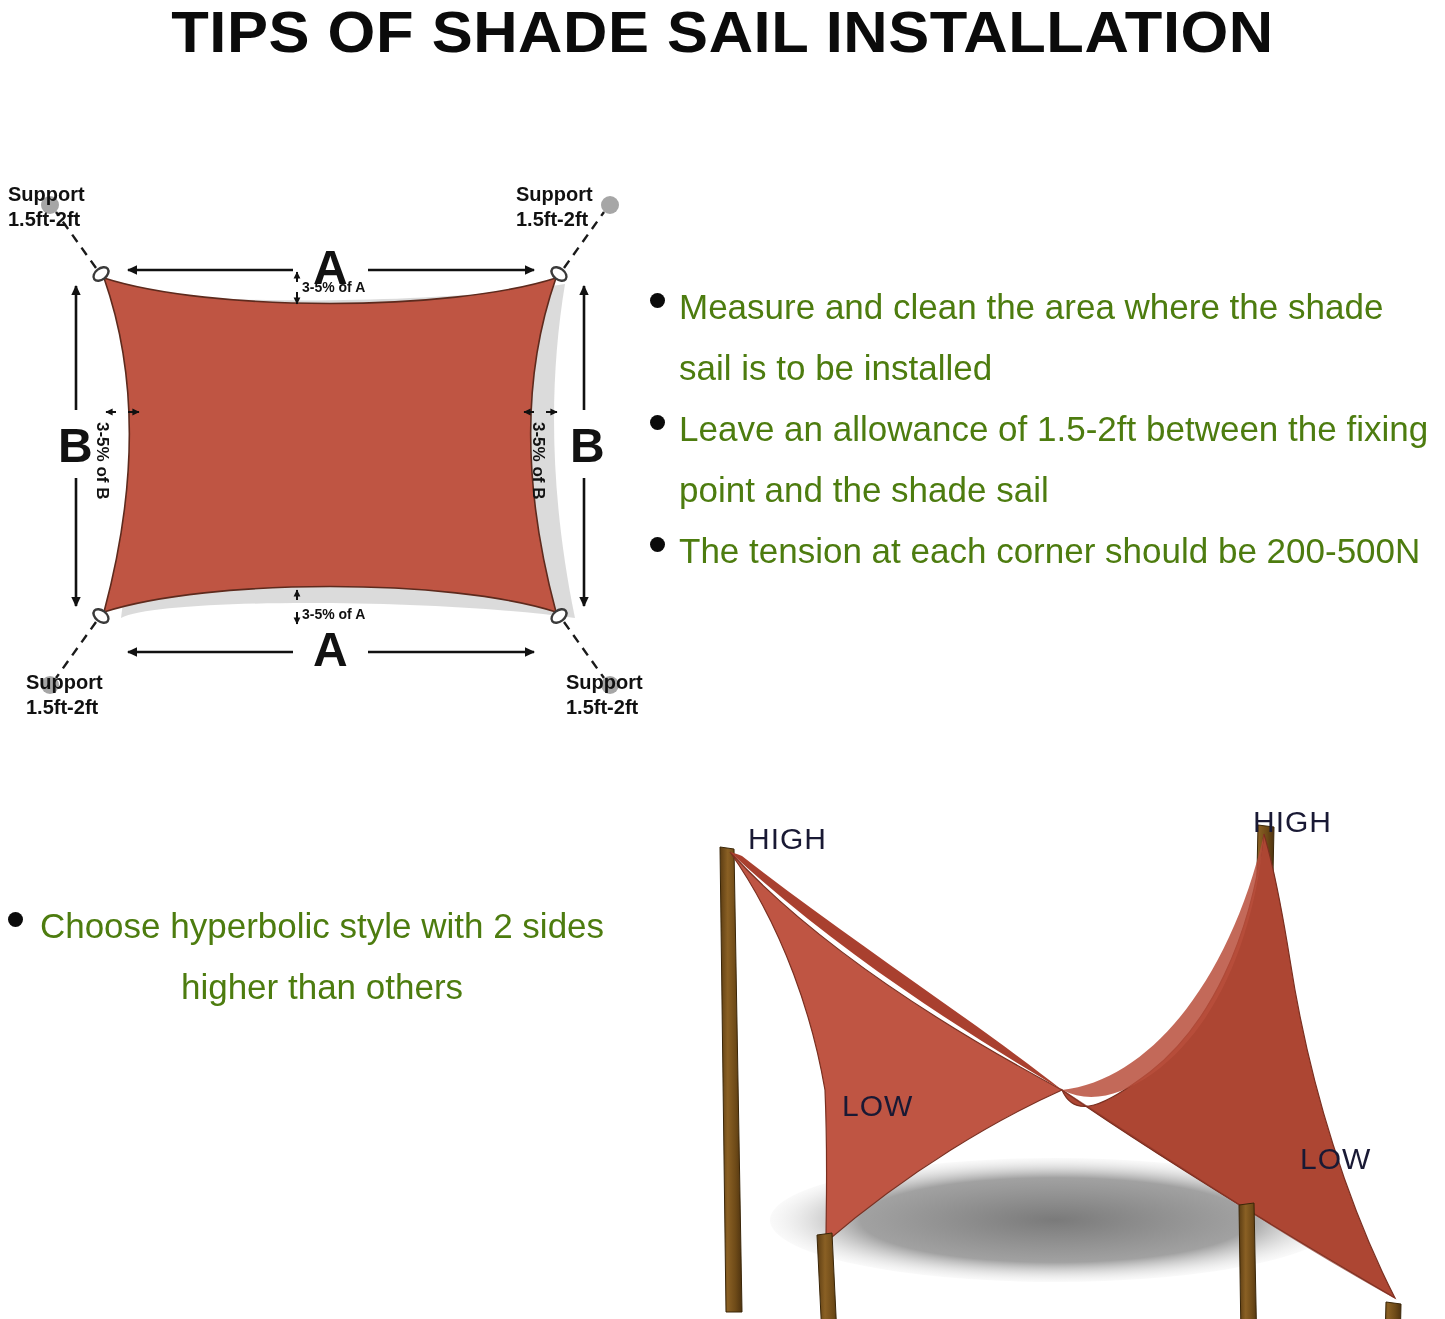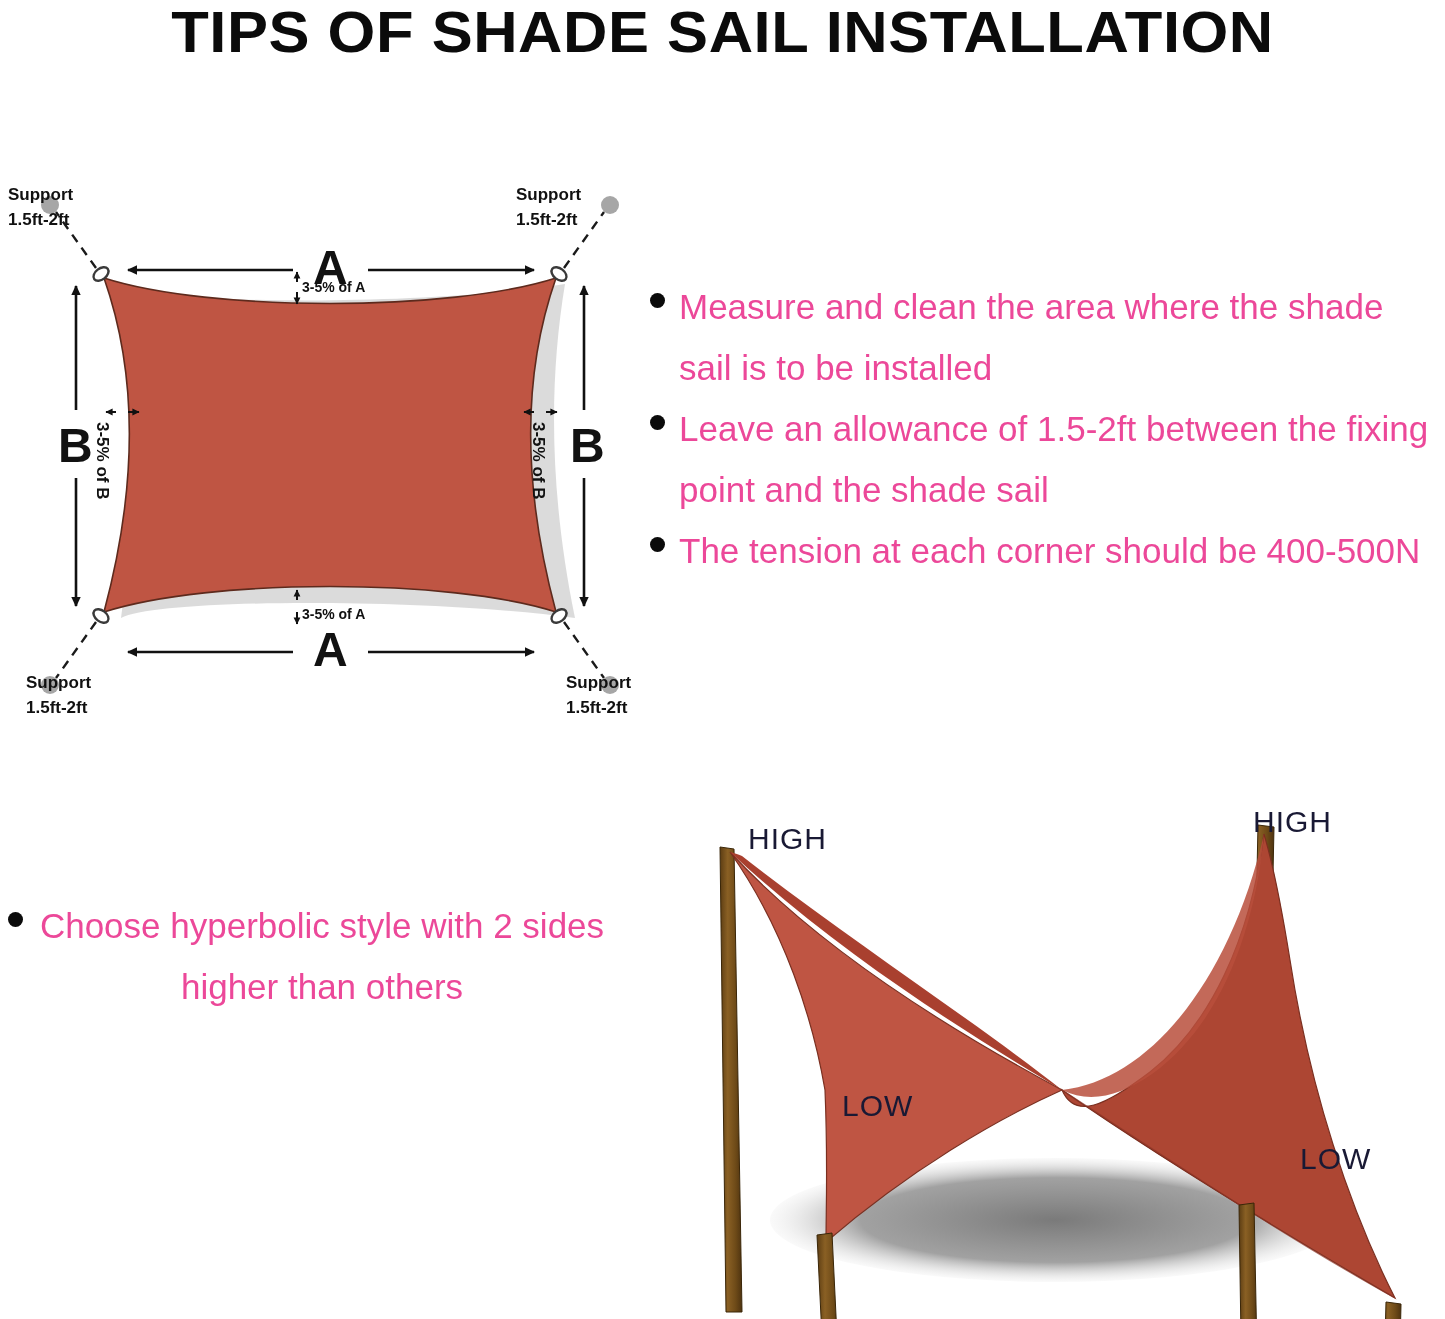--- a/index.html
+++ b/index.html
@@ -38,42 +38,42 @@
   .bullet-dot{
     flex:0 0 auto;
     width:15px;height:15px;
     border-radius:50%;
     background:#0b0b0b;
     margin-top:17px;
     margin-right:14px;
   }
   .bullet-text{
     font-family:"Liberation Sans", sans-serif;
-    color:#ec4899;
+    color:#4d7c0f;
     font-size:35px;
     line-height:61px;
   }
   #bullets-right{
     left:650px;top:276px;width:800px;
   }
   #bullets-right .bullet-text{width:760px;}
   #bullets-left{
     left:8px;top:895px;width:620px;text-align:center;
   }
   #bullets-left .bullet-text{width:570px;}
 
   
   .dlabel{
     position:absolute;
     font-family:"Liberation Sans", sans-serif;
     color:#111;
     white-space:nowrap;
   }
   .support-lbl{
-    font-size:17px;
+    font-size:20px;
     font-weight:600;
     line-height:25px;
     text-align:center;
   }
   .big-ab{
     font-size:48px;
     font-weight:bold;
     font-family:"Liberation Sans", sans-serif;
   }
   .pct{
@@ -215,21 +215,21 @@
     <div class="bullet-row">
       <span class="bullet-dot"></span>
       <span class="bullet-text">Measure and clean the area where the shade sail is to be installed</span>
     </div>
     <div class="bullet-row">
       <span class="bullet-dot"></span>
       <span class="bullet-text">Leave an allowance of 1.5-2ft between the fixing point and the shade sail</span>
     </div>
     <div class="bullet-row">
       <span class="bullet-dot"></span>
-      <span class="bullet-text">The tension at each corner should be 400-500N</span>
+      <span class="bullet-text">The tension at each corner should be 200-500N</span>
     </div>
   </div>
 
   <div id="bullets-left" class="bullet-list">
     <div class="bullet-row">
       <span class="bullet-dot"></span>
       <span class="bullet-text">Choose hyperbolic style with 2 sides higher than others</span>
     </div>
   </div>
 

